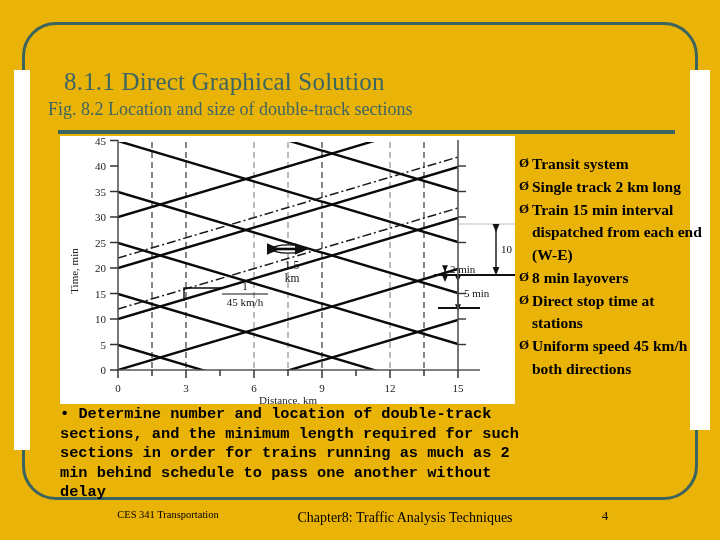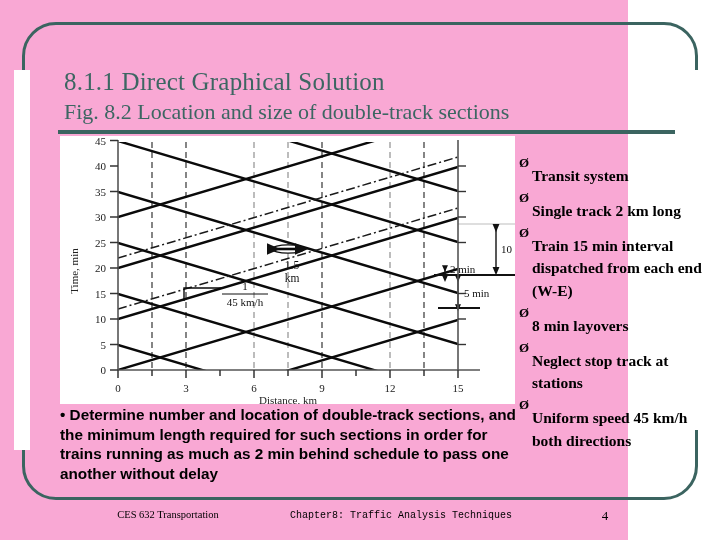--- a/index.html
+++ b/index.html
@@ -1,81 +1,81 @@
 <!DOCTYPE html>
 <html><head>
 <meta charset="utf-8">
 <style>
   html,body{margin:0;padding:0;}
   body{
     width:720px;height:540px;overflow:hidden;background:#ffffff;
     font-family:"Liberation Serif", serif;
     -webkit-font-smoothing:antialiased;
   }
-  #slide{position:relative;width:628px;height:540px;background:#f9a8d4;}
+  #slide{position:relative;width:720px;height:540px;background:#eab308;}
 
   
   #frame{
     position:absolute;left:22px;top:22px;width:676px;height:478px;
     border:3px solid #3b6460;border-radius:34px;box-sizing:border-box;
     pointer-events:none;
   }
   
   #frame-mask-l{position:absolute;left:14px;top:70px;width:16px;height:380px;background:#fff;}
   #frame-mask-r{position:absolute;left:690px;top:70px;width:20px;height:360px;background:#fff;}
 
   
   #title1{
     position:absolute;left:64px;top:68px;width:600px;
     font-size:25px;color:#3d6662;letter-spacing:.2px;line-height:1.1;
     white-space:nowrap;
   }
   #title2{
-    position:absolute;left:64px;top:100px;width:620px;
-    font-size:22px;color:#3d6662;line-height:1.1;white-space:nowrap;
+    position:absolute;left:48px;top:100px;width:620px;
+    font-size:18px;color:#3d6662;line-height:1.1;white-space:nowrap;
   }
   #title-rule{
     position:absolute;left:58px;top:130px;width:617px;height:4px;background:#3b6460;
   }
 
   
   #chart{position:absolute;left:60px;top:136px;width:455px;height:268px;}
   #chart svg{display:block;}
 
   
   #bullets{
     position:absolute;left:519px;top:153px;width:186px;
     font-family:"Liberation Serif", serif;
     font-size:15.5px;font-weight:bold;color:#000;line-height:1.47;
   }
   .bullet{display:flex;align-items:flex-start;margin:0;}
   .bullet .mk{
     flex:0 0 auto;width:13px;font-size:13px;line-height:1.47;
     color:#000;font-weight:bold;
   }
-  .bullet .txt{flex:1 1 auto;margin-top:12px;}
+  .bullet .txt{flex:1 1 auto;}
 
   
   #para{
     position:absolute;left:60px;top:405px;width:460px;
-    font-family:Liberation Sans, sans-serif;
+    font-family:Liberation Mono, monospace;
     font-size:15.3px;font-weight:bold;color:#000;line-height:1.28;
     text-align:left;
   }
 
   
   #footer-left{
     position:absolute;left:68px;top:508px;width:200px;
     font-size:10.5px;color:#000;line-height:1.35;text-align:center;
     font-family:"Liberation Serif", serif;
   }
   #footer-center{
     position:absolute;left:290px;top:510px;width:230px;
-    font-size:10px;color:#000;
-    font-family:Liberation Mono, monospace;
+    font-size:14px;color:#000;text-align:center;
+    font-family:Liberation Serif, serif;
   }
   #footer-page{
     position:absolute;left:585px;top:508px;width:40px;
     font-size:13px;color:#000;text-align:center;
     font-family:"Liberation Serif", serif;
   }
 </style>
 </head>
 <body>
 
@@ -253,32 +253,32 @@
     <div class="bullet">
       <span class="mk">Ø</span>
       <span class="txt">Train 15 min interval dispatched from each end (W-E)</span>
     </div>
     <div class="bullet">
       <span class="mk">Ø</span>
       <span class="txt">8 min layovers</span>
     </div>
     <div class="bullet">
       <span class="mk">Ø</span>
-      <span class="txt">Neglect stop track at stations</span>
+      <span class="txt">Direct stop time at stations</span>
     </div>
     <div class="bullet">
       <span class="mk">Ø</span>
       <span class="txt">Uniform speed 45 km/h both directions</span>
     </div>
   </div>
 
   <div id="para">
     <span>•</span>
     <span>Determine number and location of double-track sections, and the minimum length required for such sections in order for trains running as much as 2 min behind schedule to pass one another without delay</span>
   </div>
 
   <div id="footer-left">
-    <div>CES 632 Transportation</div>
+    <div>CES 341 Transportation</div>
   </div>
   <div id="footer-center">Chapter8: Traffic Analysis Techniques</div>
   <div id="footer-page">4</div>
 
 </div>
 
 </body></html>

